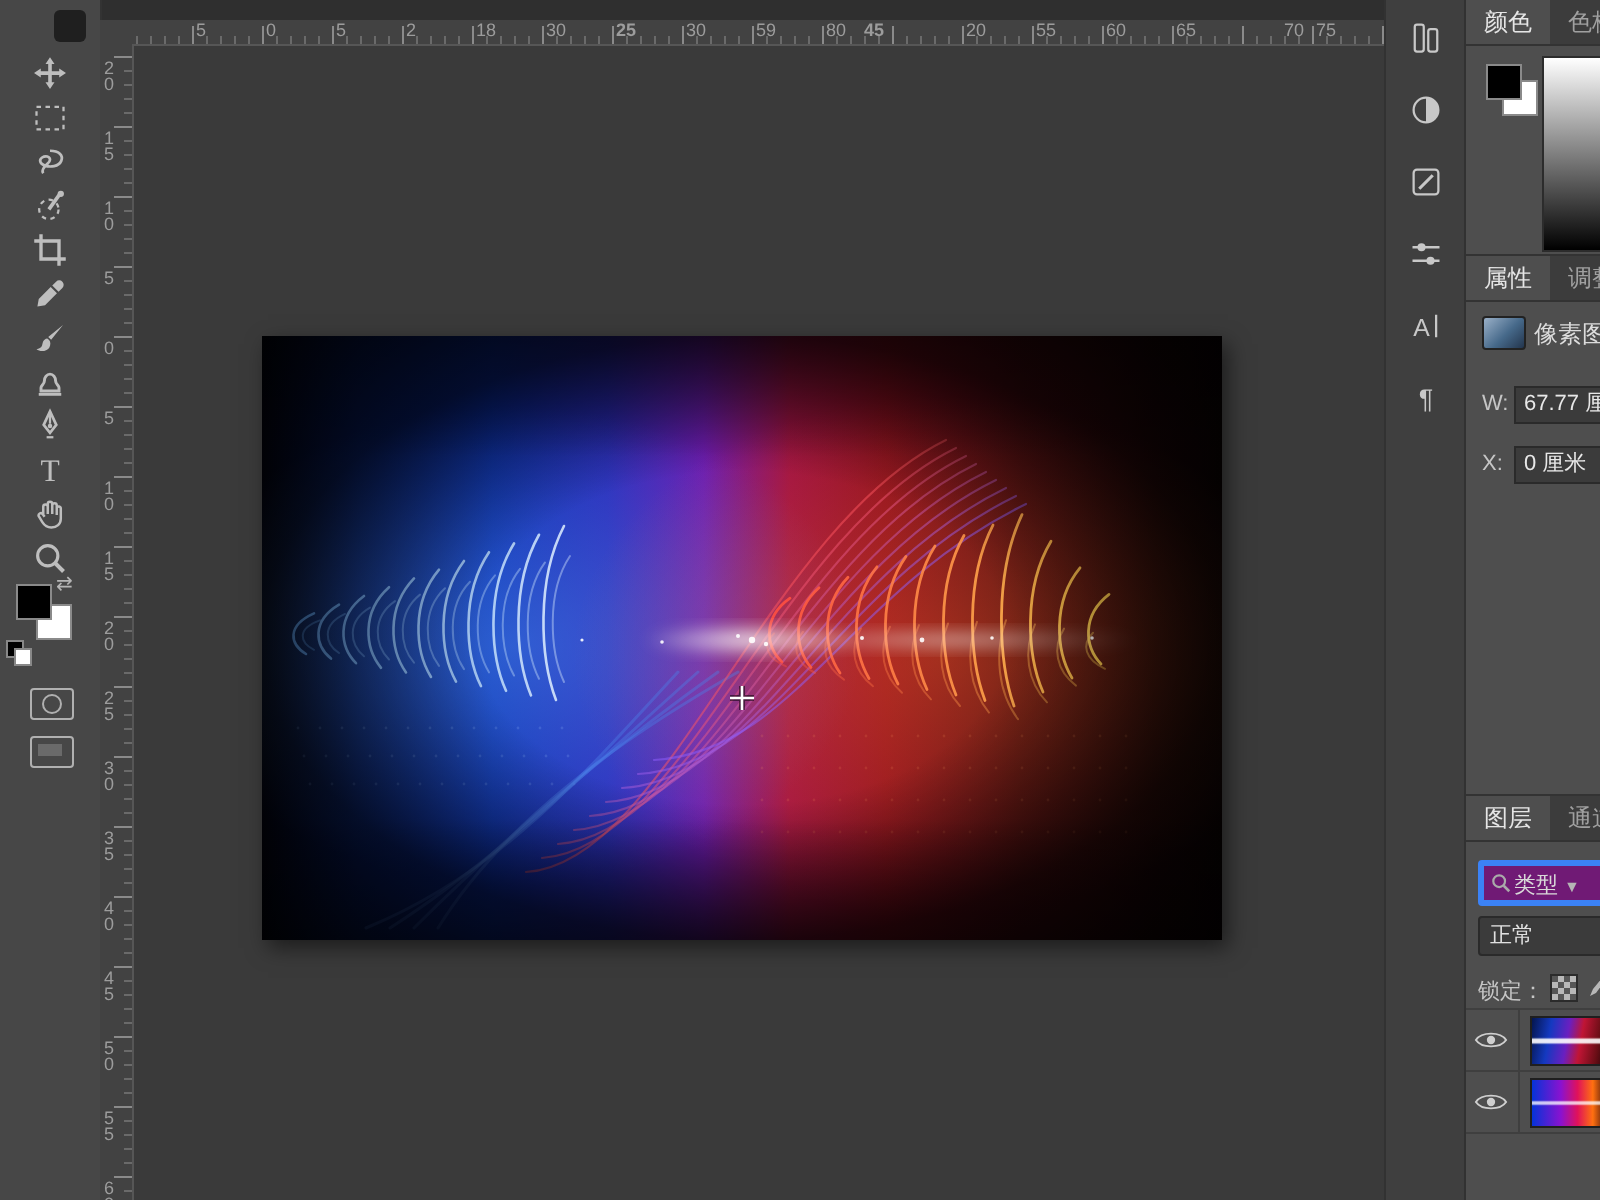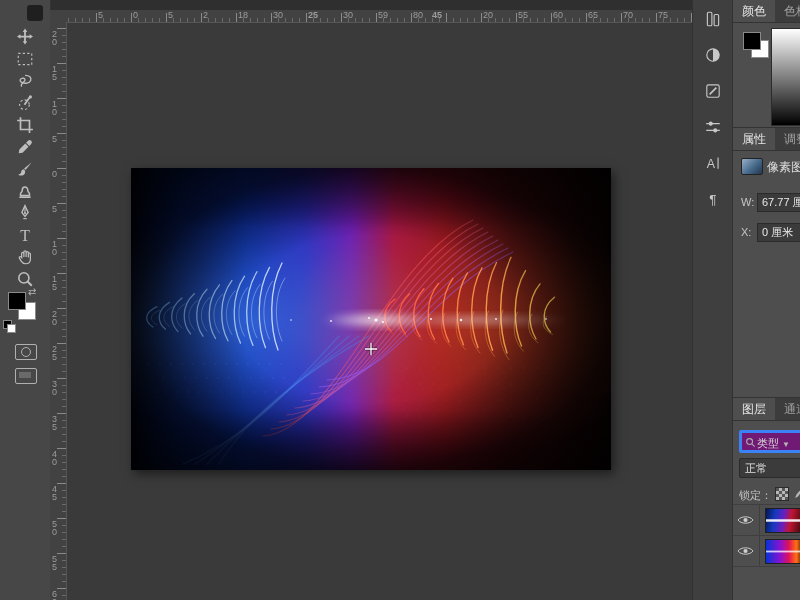--- a/index.html
+++ b/index.html
@@ -182,21 +182,21 @@
       <span class="hlab" style="left: 207px;">30</span>
       <span class="hlab" style="left: 242px; font-weight: bold;">25</span>
       <span class="hlab" style="left: 277px;">30</span>
       <span class="hlab" style="left: 312px;">59</span>
       <span class="hlab" style="left: 347px;">80</span>
       <span class="hlab" style="left: 366px; font-weight: bold;">45</span>
       <span class="hlab" style="left: 417px;">20</span>
       <span class="hlab" style="left: 452px;">55</span>
       <span class="hlab" style="left: 487px;">60</span>
       <span class="hlab" style="left: 522px;">65</span>
-      <span class="hlab" style="left: 557px;">70</span>
+      <span class="hlab" style="left: 557px; padding-left: 19px;">70</span>
       <span class="hlab" style="left: 592px;">75</span>
     </div>
   <div id="ruler-v">
       <span class="vlab" style="top: 8px;">2
 0</span>
       <span class="vlab" style="top: 43px;">1
 5</span>
       <span class="vlab" style="top: 78px;">1
 0</span>
       <span class="vlab" style="top: 113px;">5</span>

